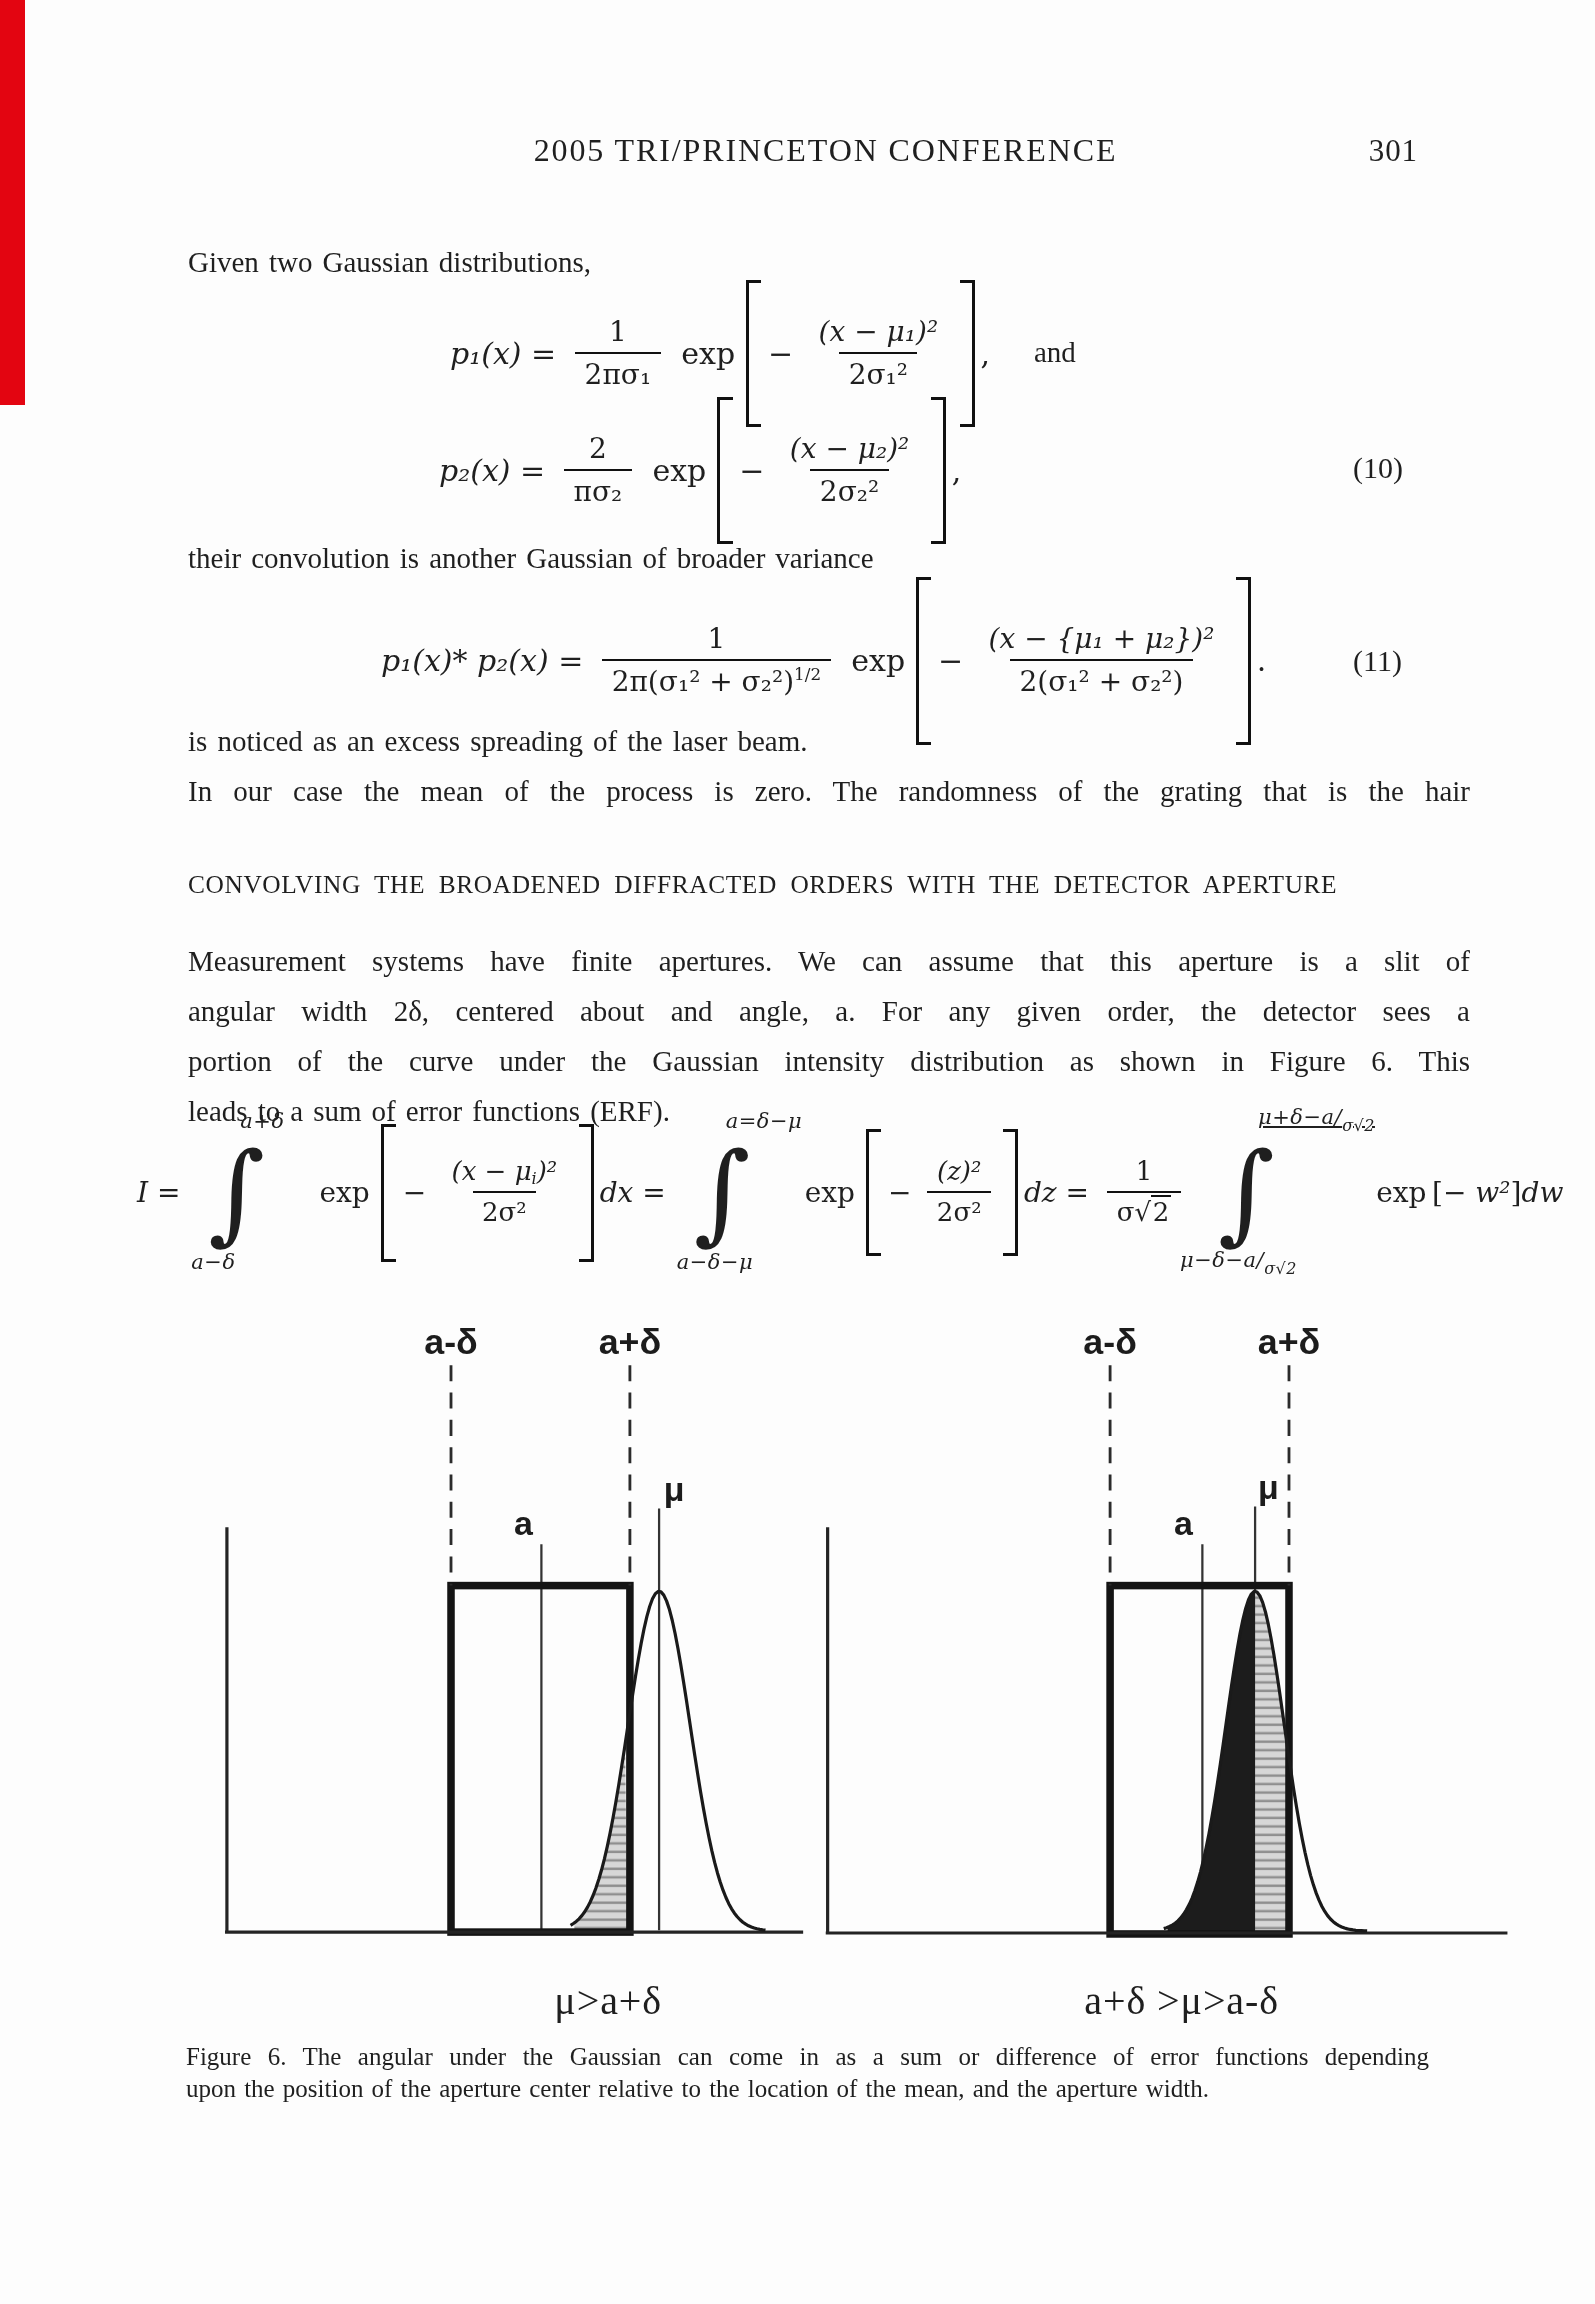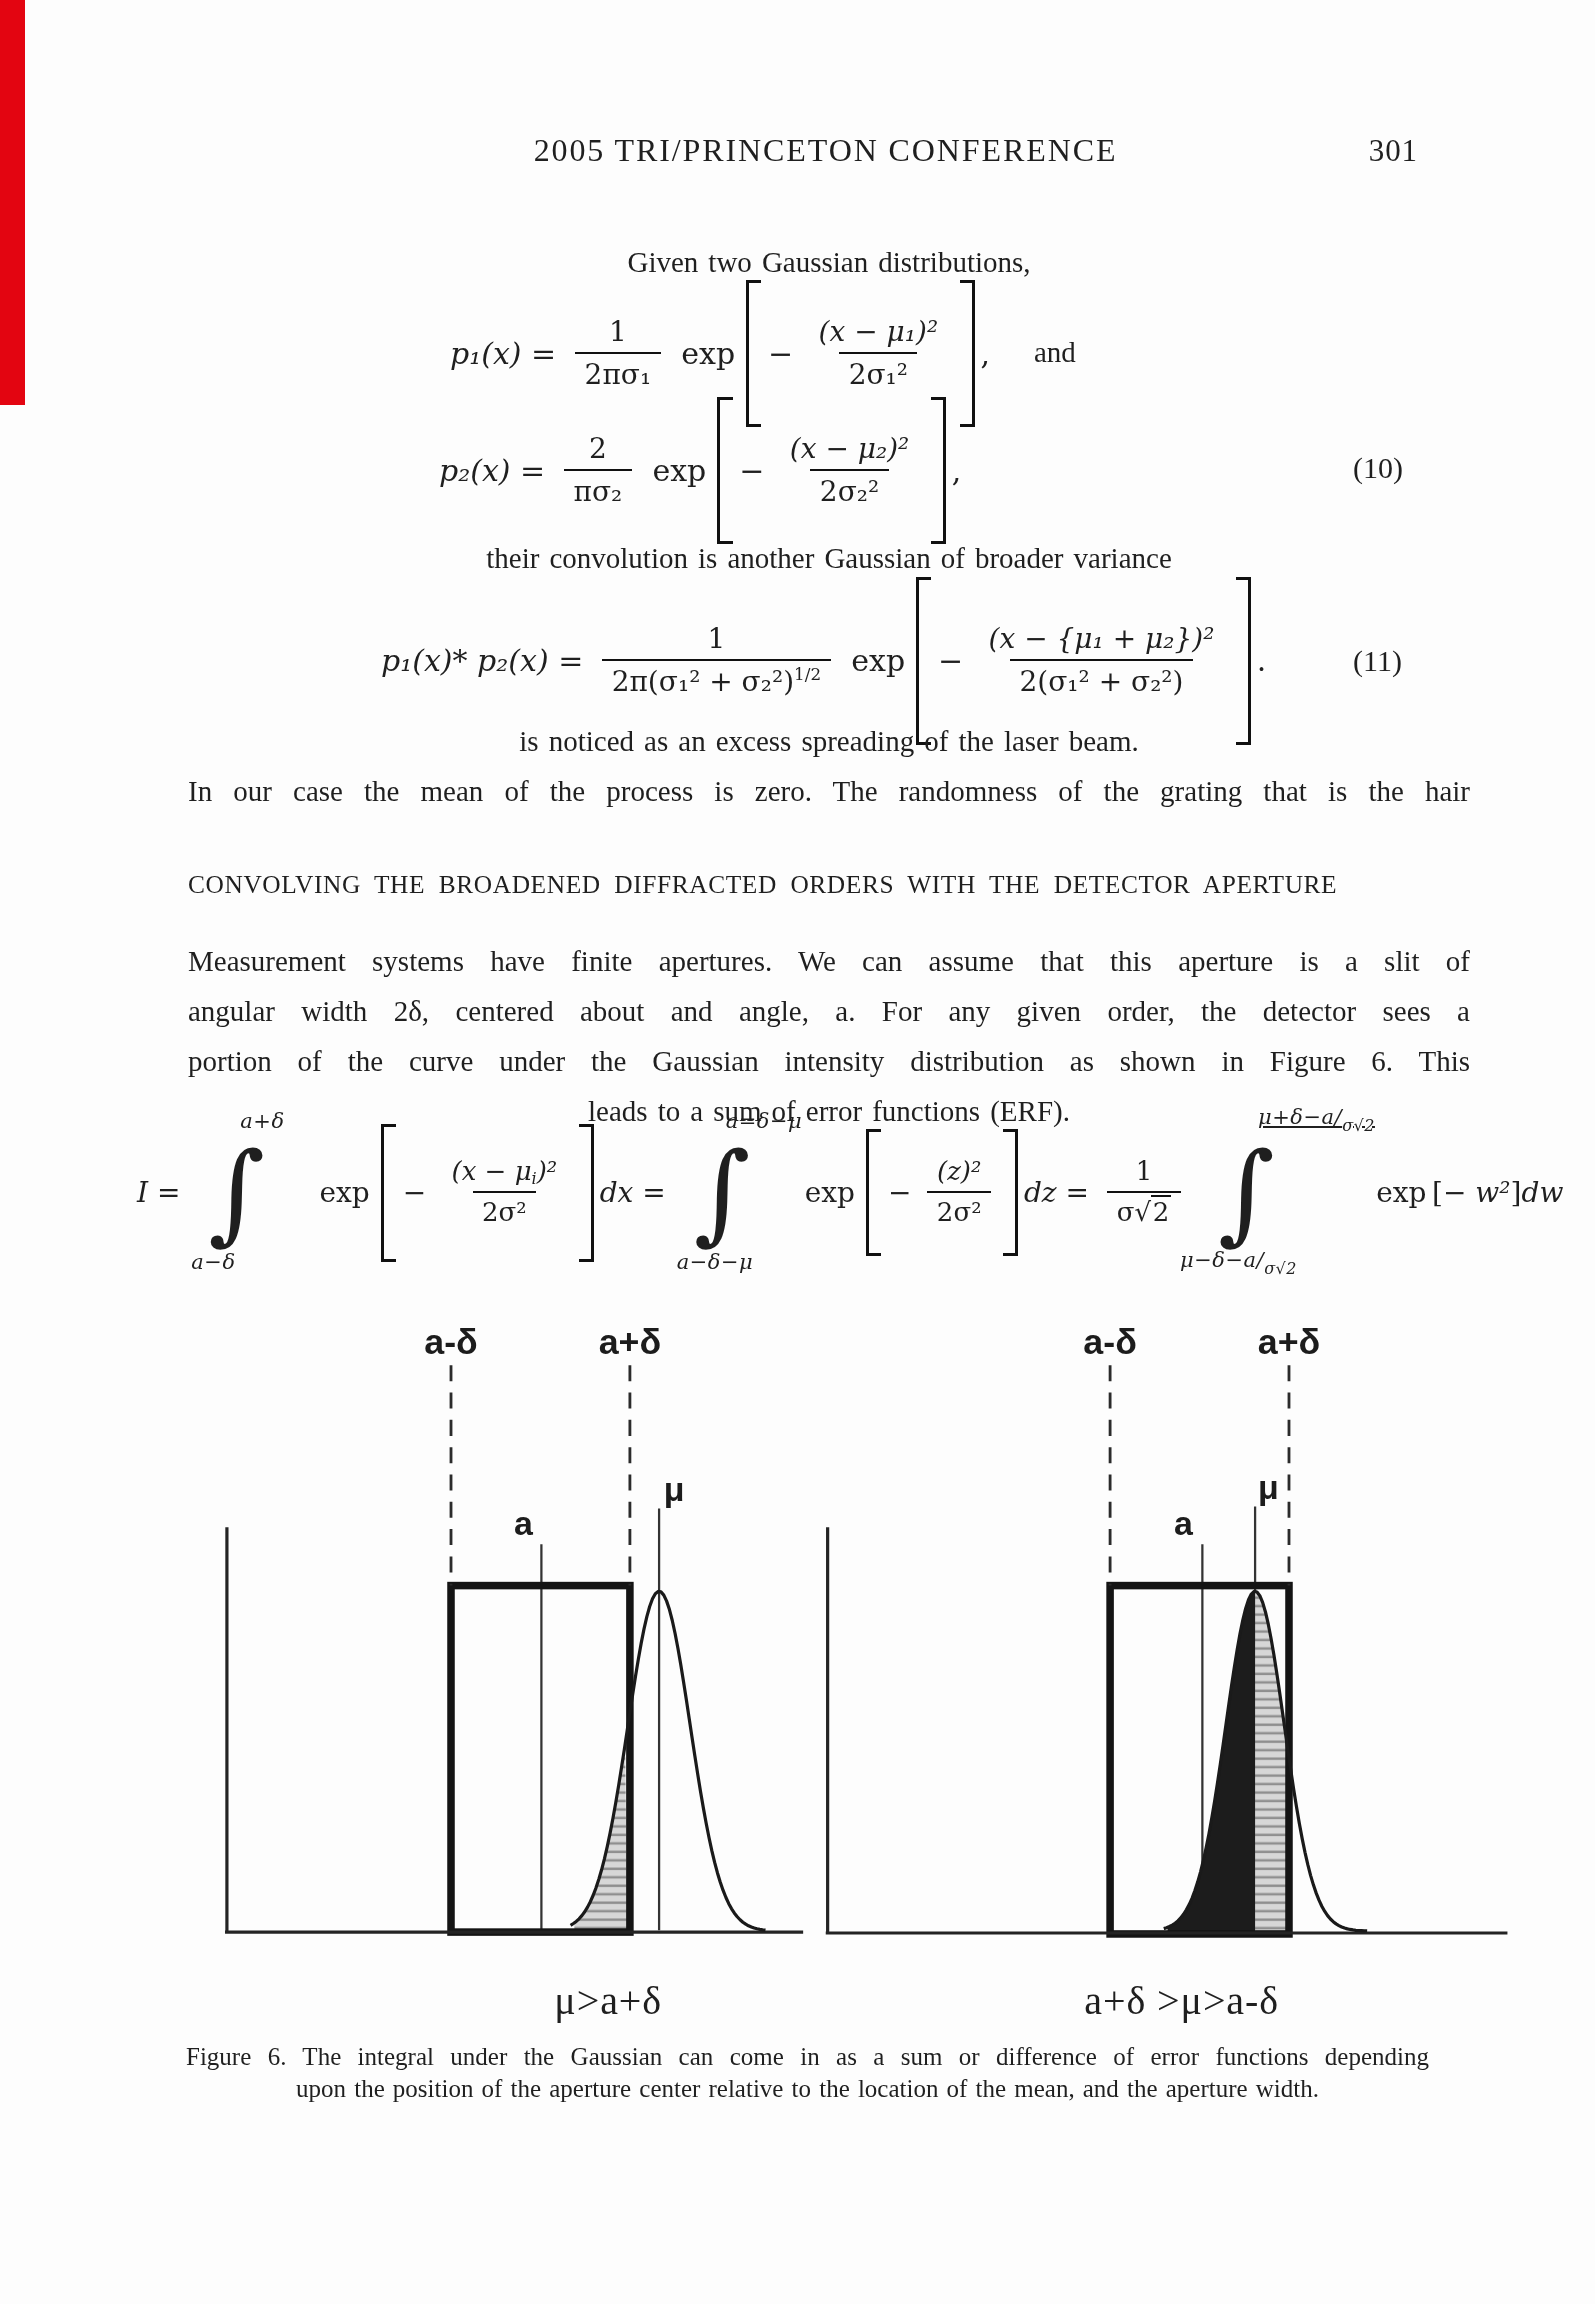--- a/index.html
+++ b/index.html
@@ -4,21 +4,21 @@
 <style>
   html,body{margin:0;padding:0;background:#e9e9e9;}
   .page{position:relative;width:1595px;height:2304px;background:#fdfdfd;overflow:hidden;
         font-family:"Liberation Serif","DejaVu Serif",serif;color:#1f1f1f;}
   
   .running-head{position:absolute;top:132px;left:0;width:100%;text-align:center;
         font-size:32px;letter-spacing:1.9px;padding-left:56px;box-sizing:border-box;white-space:nowrap;}
   .page-num{position:absolute;top:133px;right:177px;font-size:31px;letter-spacing:0.9px;}
   
   .para{position:absolute;left:188px;width:1282px;}
-  .line{font-size:29px;line-height:50px;word-spacing:2.8px;text-align:center;}
+  .line{font-size:29px;line-height:50px;word-spacing:2.8px;}
   .line.j{text-align:justify;text-align-last:justify;}
   .schead{position:absolute;left:188px;top:870px;font-size:25.4px;letter-spacing:0.6px;word-spacing:6.6px;white-space:nowrap;}
   
   .eq{position:absolute;display:flex;align-items:center;font-size:30px;white-space:pre;
       font-family:"DejaVu Serif","Liberation Serif",serif;}
   .eq-int{font-size:28px;}
   .it{font-style:italic;}
   .b{font-weight:normal;margin-top:36px;}
   .fn{margin:0 5.6px 0 11.3px;}
   .minus{margin:0 6.6px 0 3.8px;}
@@ -137,18 +137,18 @@
     <div class="line j">portion of the curve under the Gaussian intensity distribution as shown in Figure 6. This</div>
     <div class="line">leads to a sum of error functions (ERF).</div>
   </div>
 
   <div class="eq eq-int" style="left:137px;top:1115px;height:155px"><span class="it">I = </span><span class="intg"><span class="sign">∫</span><span class="lim up">a+δ</span><span class="lim lo">a−δ</span></span><span class="fn ">exp</span><span class="sqbr l" style="height: 132px;"></span><span class="minus">−</span><span class="frac"><span class="num "><span class="it">(x − μ</span><span class="sb">i</span><span class="it">)²</span></span><span class="den ">2σ²</span></span><span class="sqbr r" style="height: 132px;"></span><span class="it">dx = </span><span class="intg"><span class="sign">∫</span><span class="lim up">a=δ−μ</span><span class="lim lo">a−δ−μ</span></span><span class="fn ">exp</span><span class="sqbr l" style="height: 121px;"></span><span class="minus">−</span><span class="frac"><span class="num it">(z)²</span><span class="den ">2σ²</span></span><span class="sqbr r" style="height: 121px;"></span><span class="it">dz = </span><span class="frac"><span class="num ">1</span><span class="den "><span class="">σ√</span><span class="ov">2</span></span></span><span class="intg wide"><span class="sign">∫</span><span class="lim up">μ+δ−a/<span class="small">σ√2</span></span><span class="lim lo">μ−δ−a/<span class="small">σ√2</span></span></span><span class="fn ">exp</span><span class="">[− </span><span class="it">w²</span><span class="">]</span><span class="it">dw</span></div>
 
   <div class="figcap-label" style="left:380px;top:1977px;width:282px">μ&gt;a+δ</div>
   <div class="figcap-label" style="left:893px;top:1977px;width:386px">a+δ &gt;μ&gt;a-δ</div>
 
   <div class="figcaption">
-    <div class="line j"><span class="b">Figure 6.</span><span>  The integral under the Gaussian can come in as a sum or difference of error functions depending</span></div>
+    <div class="line j"><span class="b">Figure 6.</span><span>  The angular under the Gaussian can come in as a sum or difference of error functions depending</span></div>
     <div class="line">upon the position of the aperture center relative to the location of the mean, and the aperture width.</div>
   </div>
 
 </div>
 
 
 </body></html>

